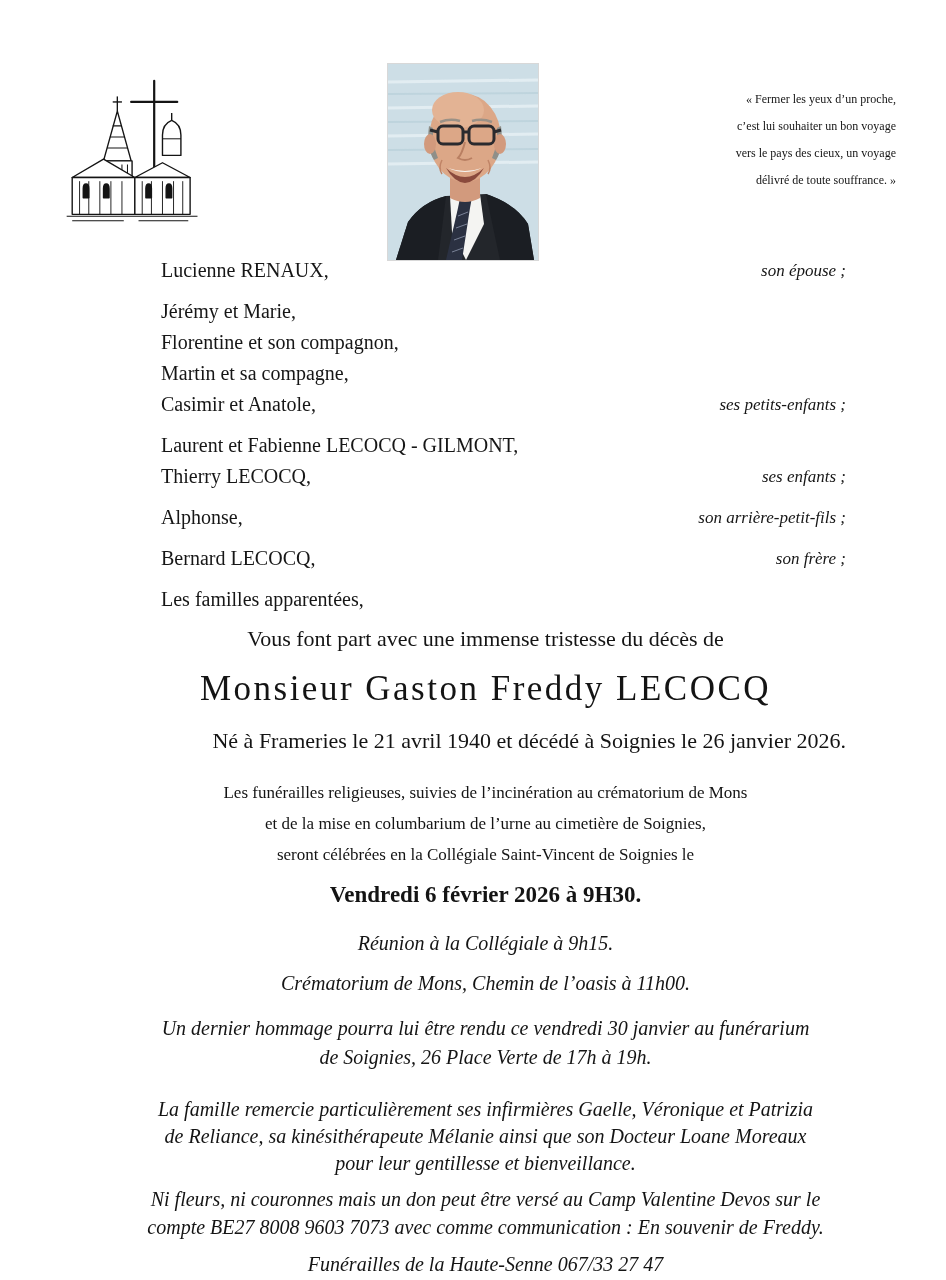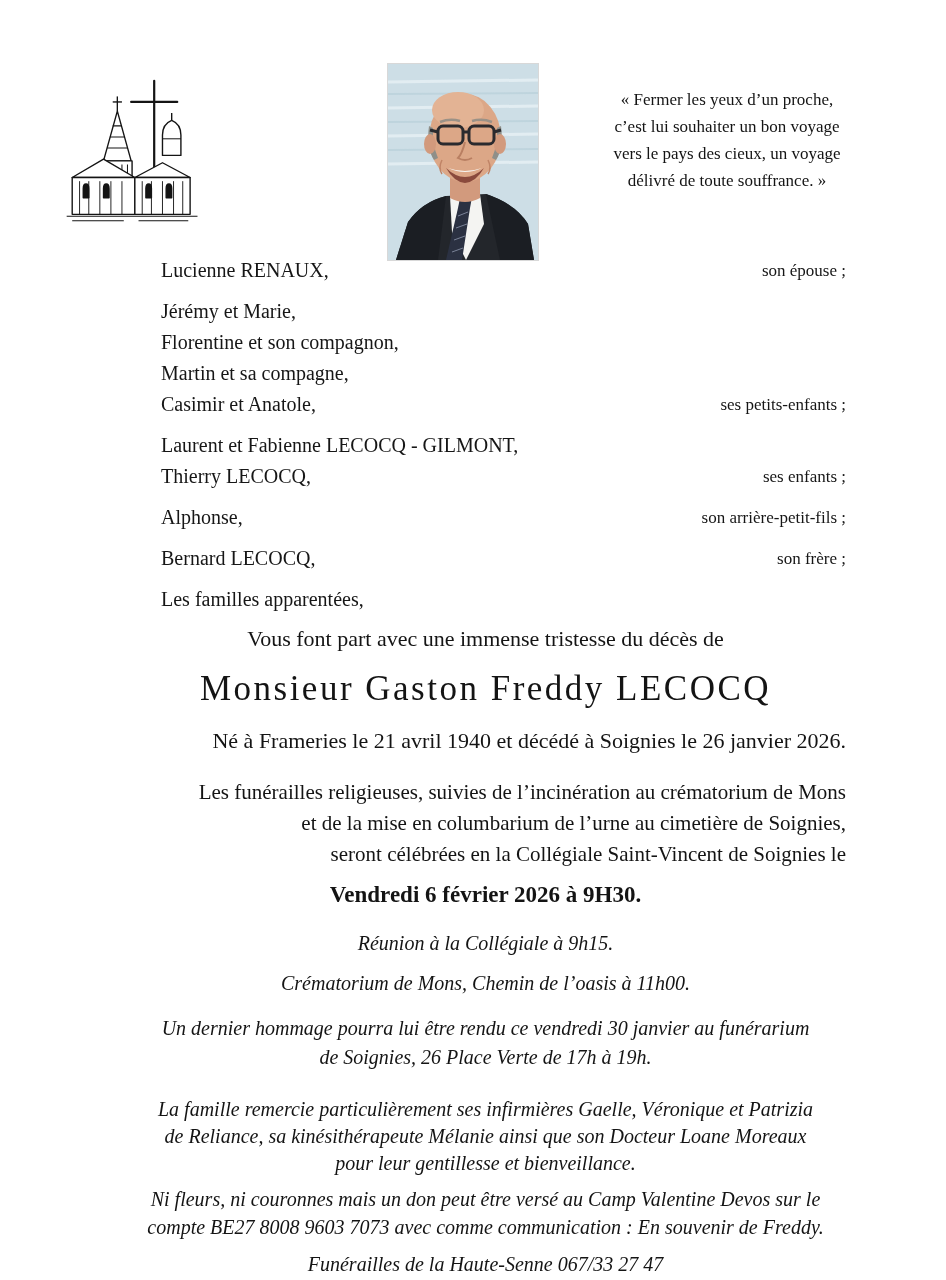--- a/index.html
+++ b/index.html
@@ -33,25 +33,25 @@
     position: absolute;
     left: 388px;
     top: 64px;
     width: 150px;
     height: 196px;
     outline: 1px solid #d8d8d8;
   }
   .photo svg { display: block; }
   .quote {
     position: absolute;
-    left: 582px;
+    left: 606px;
     top: 86px;
     width: 290px;
-    text-align: center;
-    font-size: 17px;
+    text-align: right;
+    font-size: 12px;
     line-height: 27px;
     white-space: pre-line;
     color: #141414;
   }
 
   
   .content {
     padding-top: 255px;
   }
   .family {
@@ -67,20 +67,21 @@
   }
   .family-names {
     font-size: 20px;
     line-height: 31px;
     white-space: pre-line;
     color: #161616;
   }
   .family-role {
     font-size: 17px;
     line-height: 31px;
+    font-style: italic;
     color: #161616;
     text-align: center;
     white-space: nowrap;
   }
 
   
   .center-col {
     padding-left: 125px;
     padding-right: 100px;
     text-align: center;
@@ -98,24 +99,23 @@
     letter-spacing: 2.5px;
   }
   .life-dates {
     margin-top: 16px;
     font-size: 22px;
     line-height: 28px;
     text-align: right;
   }
   .funeral-par {
     margin-top: 22px;
-    font-size: 21px;
+    font-size: 17px;
     line-height: 31px;
     white-space: pre-line;
-    text-align: right;
   }
   .funeral-date {
     margin-top: 10px;
     font-size: 23px;
     line-height: 30px;
     font-weight: bold;
   }
   .it {
     font-style: italic;
   }

